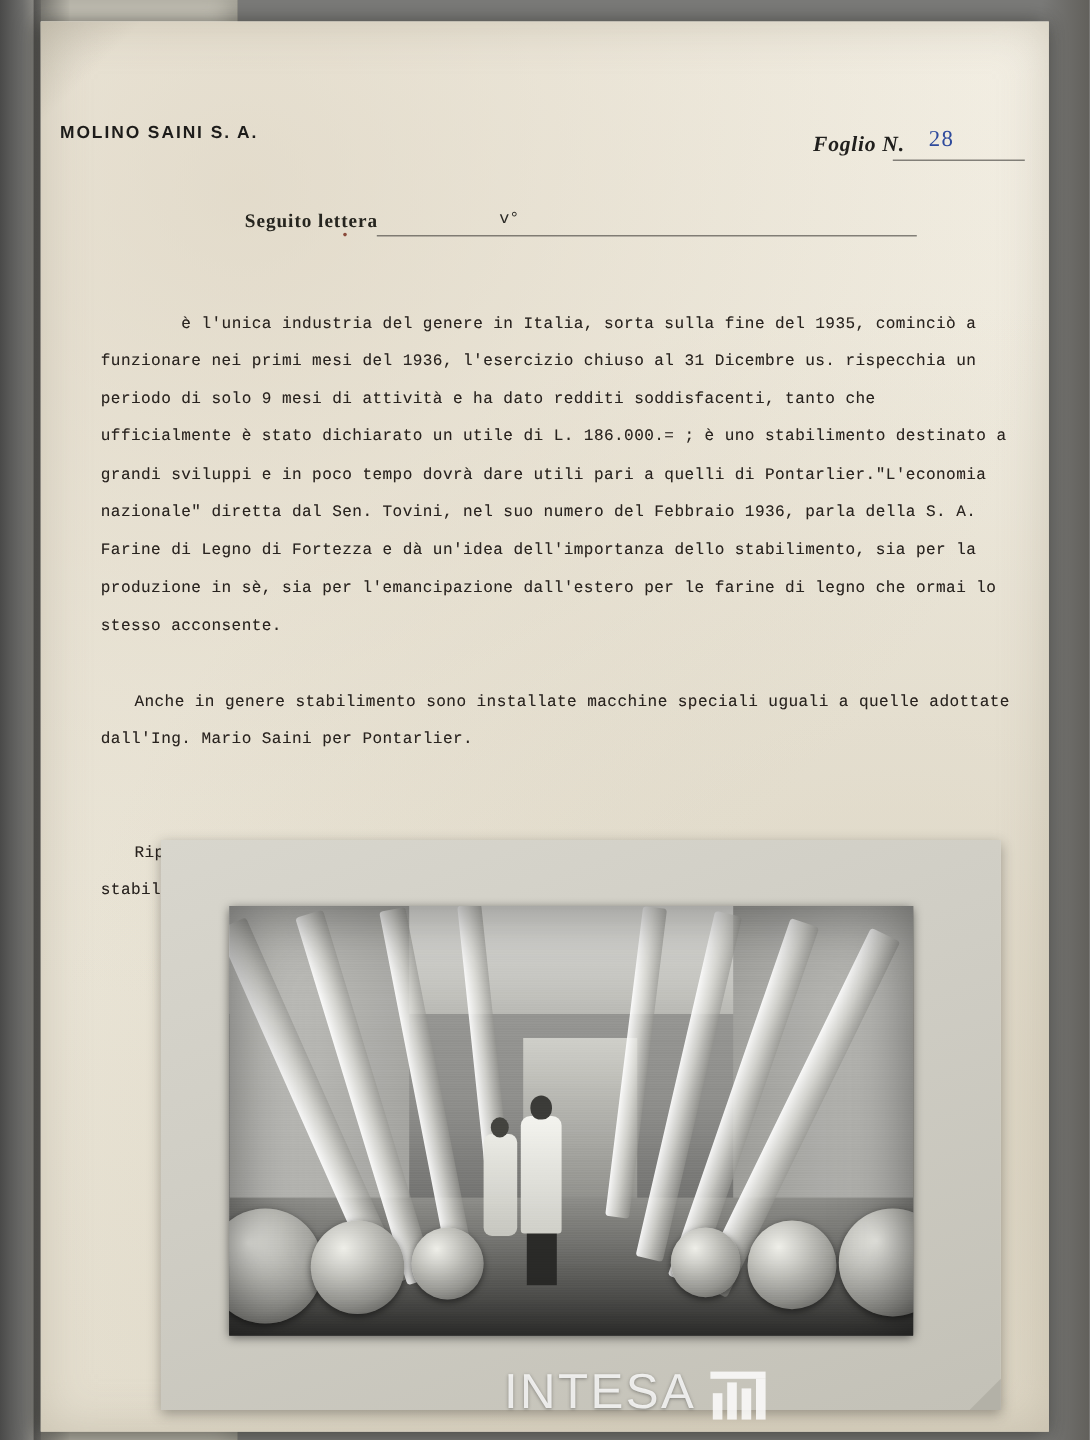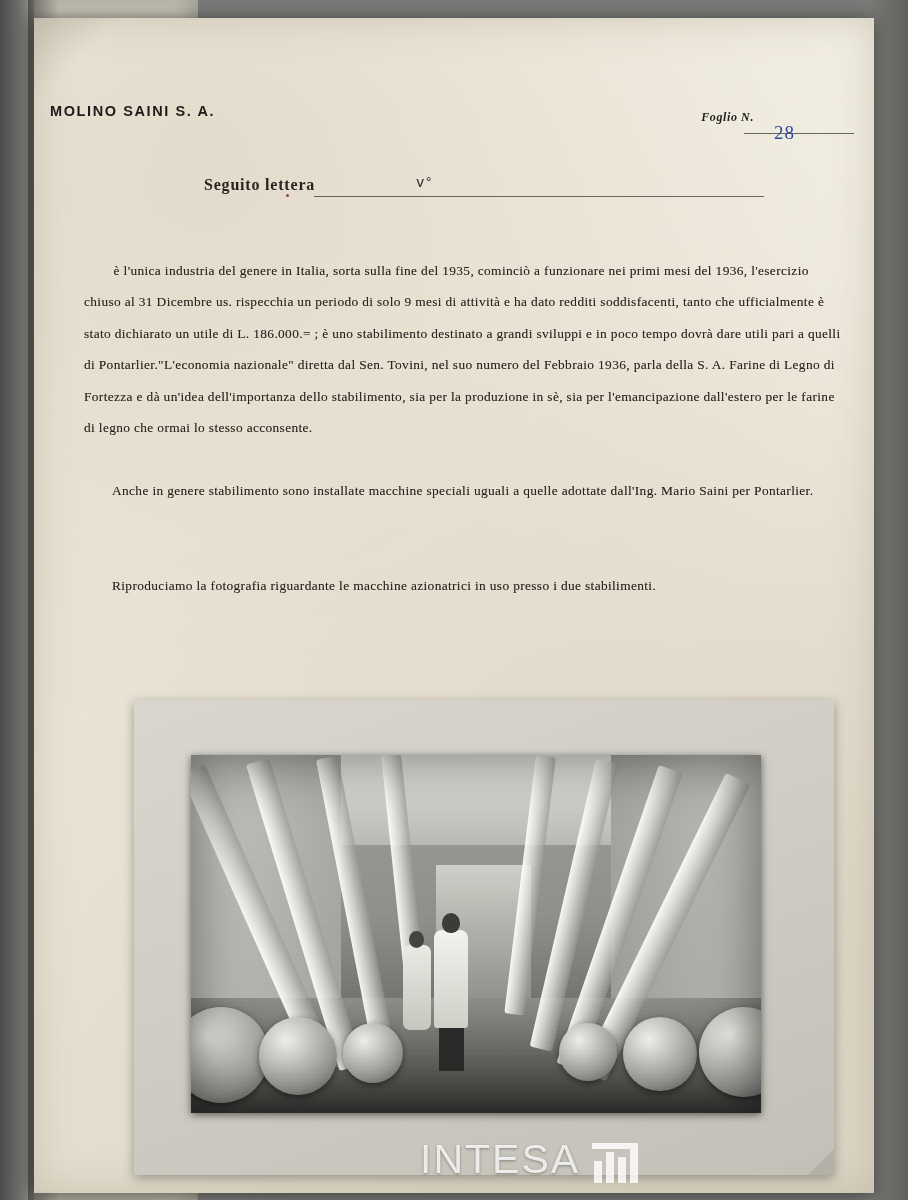--- a/index.html
+++ b/index.html
@@ -107,42 +107,41 @@
     letter-spacing: 1.6px;
     color: #1d1c1a;
   }
   .foglio {
     position: absolute;
     right: 120px;
     top: 92px;
     font-family: "Liberation Serif", serif;
     font-weight: bold;
     font-style: italic;
-    font-size: 12px;
+    font-size: 18px;
     letter-spacing: .6px;
     color: #201f1d;
   }
   .foglio-rule {
     position: absolute;
     left: 710px;
     top: 115px;
     width: 110px;
     height: 1px;
     background: #3a3834;
     opacity: .75;
   }
   .foglio-num {
     position: absolute;
     left: 740px;
     top: 88px;
     font-family: "Liberation Serif", serif;
     font-size: 19px;
     color: #2e4a9c;
     letter-spacing: 1px;
-    margin-top: 16px;
   }
 
   .seguito {
     position: absolute;
     left: 170px;
     top: 158px;
     font-family: "Liberation Serif", serif;
     font-weight: bold;
     font-size: 16px;
     letter-spacing: .8px;
@@ -172,21 +171,21 @@
     width: 3px; height: 3px;
     border-radius: 50%;
     background: #8a4a3a;
   }
 
   .body-text {
     position: absolute;
     left: 50px;
     top: 205px;
     width: 760px;
-    font-family: Liberation Serif, serif;
+    font-family: Liberation Mono, monospace;
     font-size: 13.4px;
     line-height: 31.5px;
     letter-spacing: 0.35px;
     color: #28231f;
     white-space: pre-wrap;
     text-shadow: 0 0 .4px rgba(60,50,45,.35);
   }
   .body-text .p2, .body-text .p3 { display: block; }
   .para-indent { display: inline-block; width: 28px; }
 

